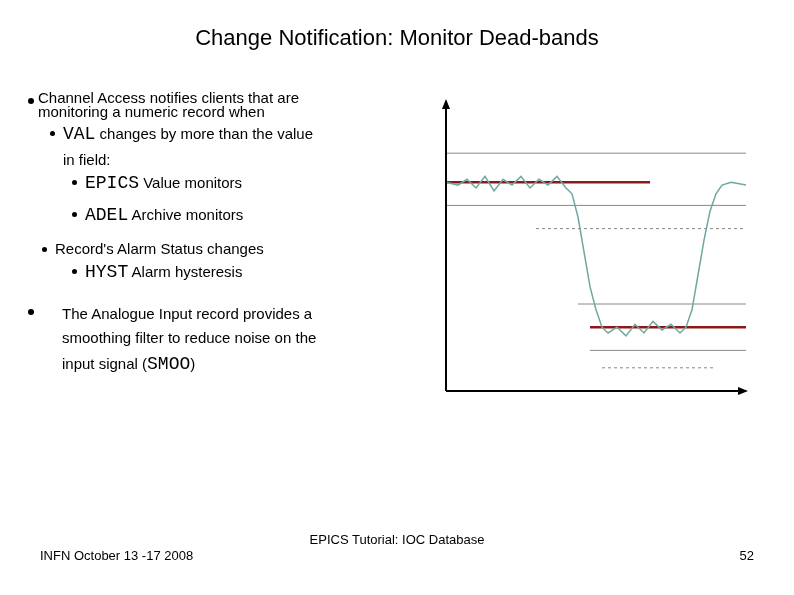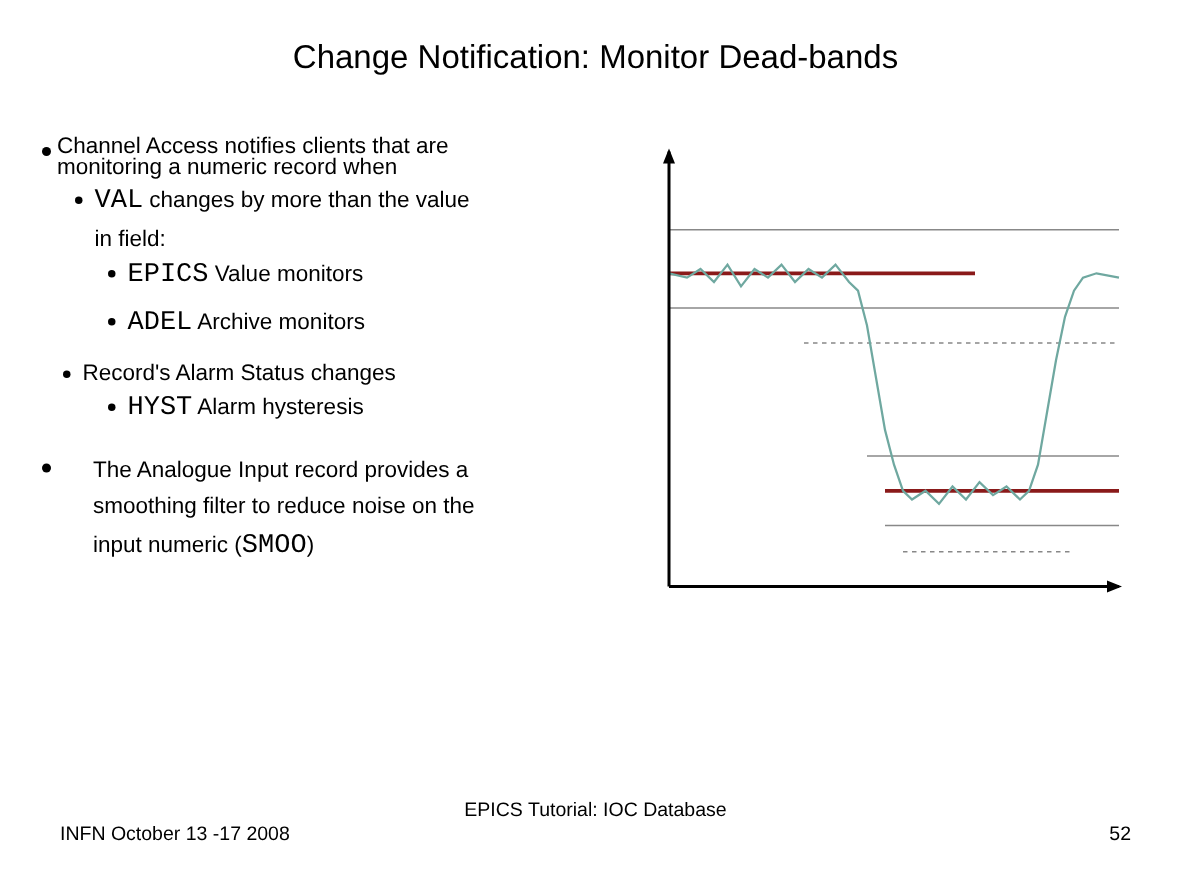--- a/index.html
+++ b/index.html
@@ -139,21 +139,21 @@
         <div>
           <span class="mono">HYST</span><span>  Alarm hysteresis</span>
         </div>
       </div>
 
       <div class="bullet-item level1 para2">
         <span class="bullet"></span>
         <div style="line-height:1.6;">
           <span>The Analogue Input record provides a</span><br>
           <span>smoothing filter to reduce noise on the</span><br>
-          <span>input numeric (</span><span class="mono">SMOO</span><span>)</span>
+          <span>input signal (</span><span class="mono">SMOO</span><span>)</span>
         </div>
       </div>
 
     </div>
 
     <div class="chart-col">
       <svg class="chart-svg" id="chart-svg" width="350" height="320">
           <line x1="30" y1="62.20000000000002" x2="330" y2="62.20000000000002" stroke="#888" stroke-width="1"></line>
           <line x1="30" y1="91.2" x2="234.00000000000003" y2="91.2" stroke="#8a1a1a" stroke-width="2.5"></line>
           <line x1="30" y1="114.39999999999999" x2="330" y2="114.39999999999999" stroke="#888" stroke-width="1"></line>

